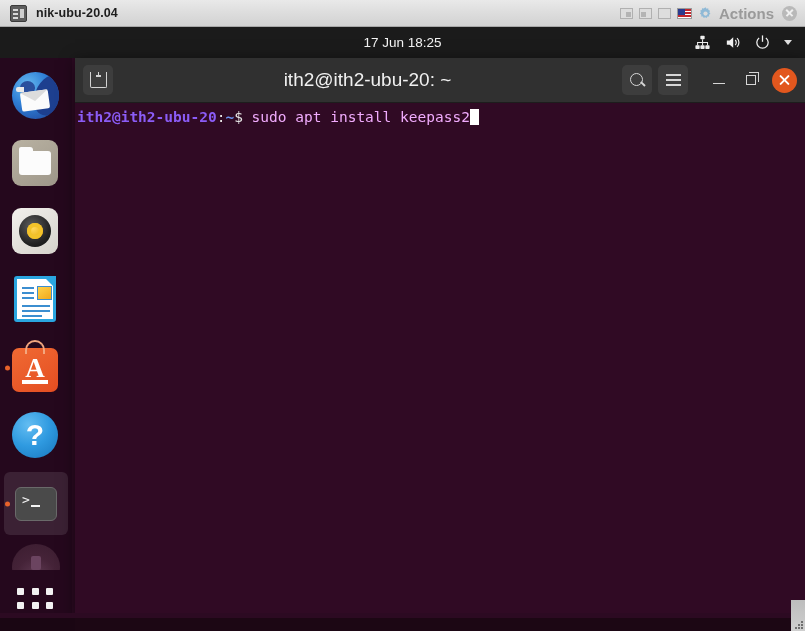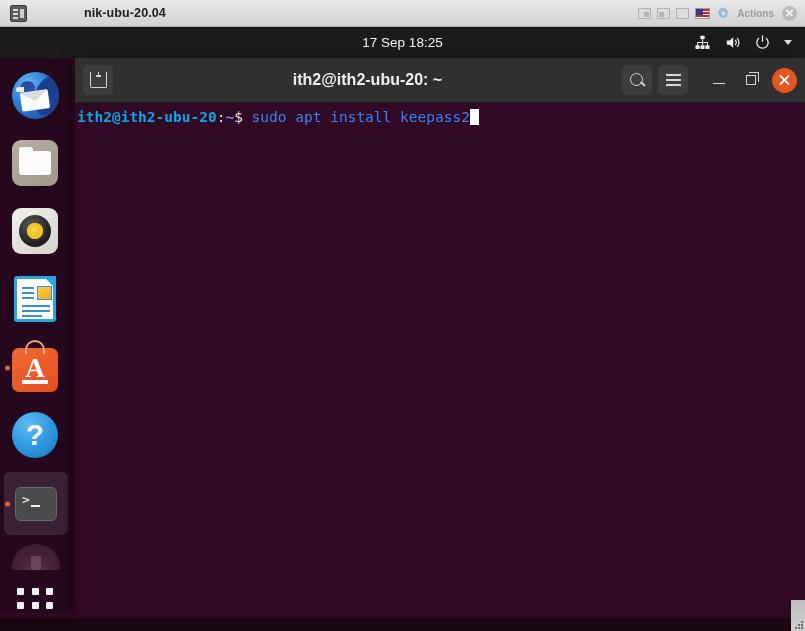--- a/index.html
+++ b/index.html
@@ -44,21 +44,20 @@
   .vm-app-icon::after {
     content: "";
     position: absolute; left: 9px; top: 3px;
     width: 4px; height: 9px; background: #cfcfcf;
   }
   .vm-title {
     font-size: 12.5px; color: #1d1d1d;
     font-weight: bold;
     letter-spacing: 0.1px;
     white-space: nowrap;
-    margin-left: 48px;
   }
   .vm-right {
     margin-left: auto;
     display: flex; align-items: center; gap: 6px;
     padding-right: 4px;
   }
   .vm-status-ico {
     width: 13px; height: 11px;
     border: 1px solid #b0b0b0;
     background: #dddddd;
@@ -82,21 +81,21 @@
     border: 1px solid #9a9a9a;
   }
   .vm-flag::before {
     content: ""; position: absolute; left: 0; top: 0;
     width: 7px; height: 6px; background: #2a3b8f;
   }
   .vm-gear {
     width: 15px; height: 15px; position: relative; flex: none;
   }
   .vm-actions-label {
-    font-size: 10px; color: #9a9a9a; font-weight: bold;
+    font-size: 15px; color: #9a9a9a; font-weight: bold;
   }
   .vm-close {
     width: 15px; height: 15px; border-radius: 50%;
     background: #b9b9b9;
     position: relative; margin-left: 2px;
   }
   .vm-close::before, .vm-close::after {
     content: ""; position: absolute;
     left: 3px; top: 6.8px; width: 9px; height: 1.6px;
     background: #efefef;
@@ -435,22 +434,22 @@
     width: 5px; height: 1.5px; background: #d3d3d3;
   }
   .new-tab-ico::after {
     content: ""; position: absolute; left: 7.2px; top: 0.3px;
     width: 1.5px; height: 5px; background: #d3d3d3;
   }
   .term-title {
     flex: 1;
     text-align: center;
     color: #f0f0f0;
-    font-size: 16px;
-    font-weight: bold;
+    font-size: 19px;
+    font-weight: normal;
     white-space: nowrap;
     overflow: hidden;
   }
   .hdr-right {
     display: flex; align-items: center; gap: 6px;
     flex: none;
   }
   .hdr-right .spacer { width: 6px; }
   .search-ico {
     width: 14px; height: 14px; position: relative;
@@ -508,24 +507,24 @@
     flex: 1;
     background: #300a24;
     padding: 5px 0 0 2px;
     font-family: "DejaVu Sans Mono", monospace;
     font-size: 14.5px;
     line-height: 19px;
     color: #ffffff;
     overflow: hidden;
   }
   .term-line { white-space: pre; }
-  .tprompt-user { color: #0ea5e9; font-weight: bold; }
+  .tprompt-user { color: #8b5cf6; font-weight: bold; }
   .tprompt-path { color: #6d94f2; font-weight: bold; }
   .tprompt-dollar { color: #e6e6e6; }
-  .tcmd { color: #3b82f6; }
+  .tcmd { color: #f0abfc; }
   .tcursor {
     display: inline-block;
     width: 9px; height: 16px;
     background: #ffffff;
     vertical-align: -3px;
   }
 
   
   .bottom-strip {
     position: absolute; left: 0; bottom: 0;
@@ -576,21 +575,21 @@
       </div>
       <div class="vm-actions-label">Actions</div>
       <div class="vm-close"></div>
     </div>
   </div>
 
   <div class="gnome-topbar">
 
 
     <div class="clock">
-      <span>17 Sep  18:25</span>
+      <span>17 Jun  18:25</span>
     </div>
 
     <div class="tray">
       <span>
         <svg width="17" height="17" viewBox="0 0 24 24">
           <rect x="9" y="2.5" width="6" height="5" rx="1" fill="#f0f0f0"></rect>
           <rect x="2" y="16" width="6" height="5" rx="1" fill="#f0f0f0"></rect>
           <rect x="9" y="16" width="6" height="5" rx="1" fill="#f0f0f0"></rect>
           <rect x="16" y="16" width="6" height="5" rx="1" fill="#f0f0f0"></rect>
           <rect x="11.4" y="7.5" width="1.4" height="4" fill="#f0f0f0"></rect>

